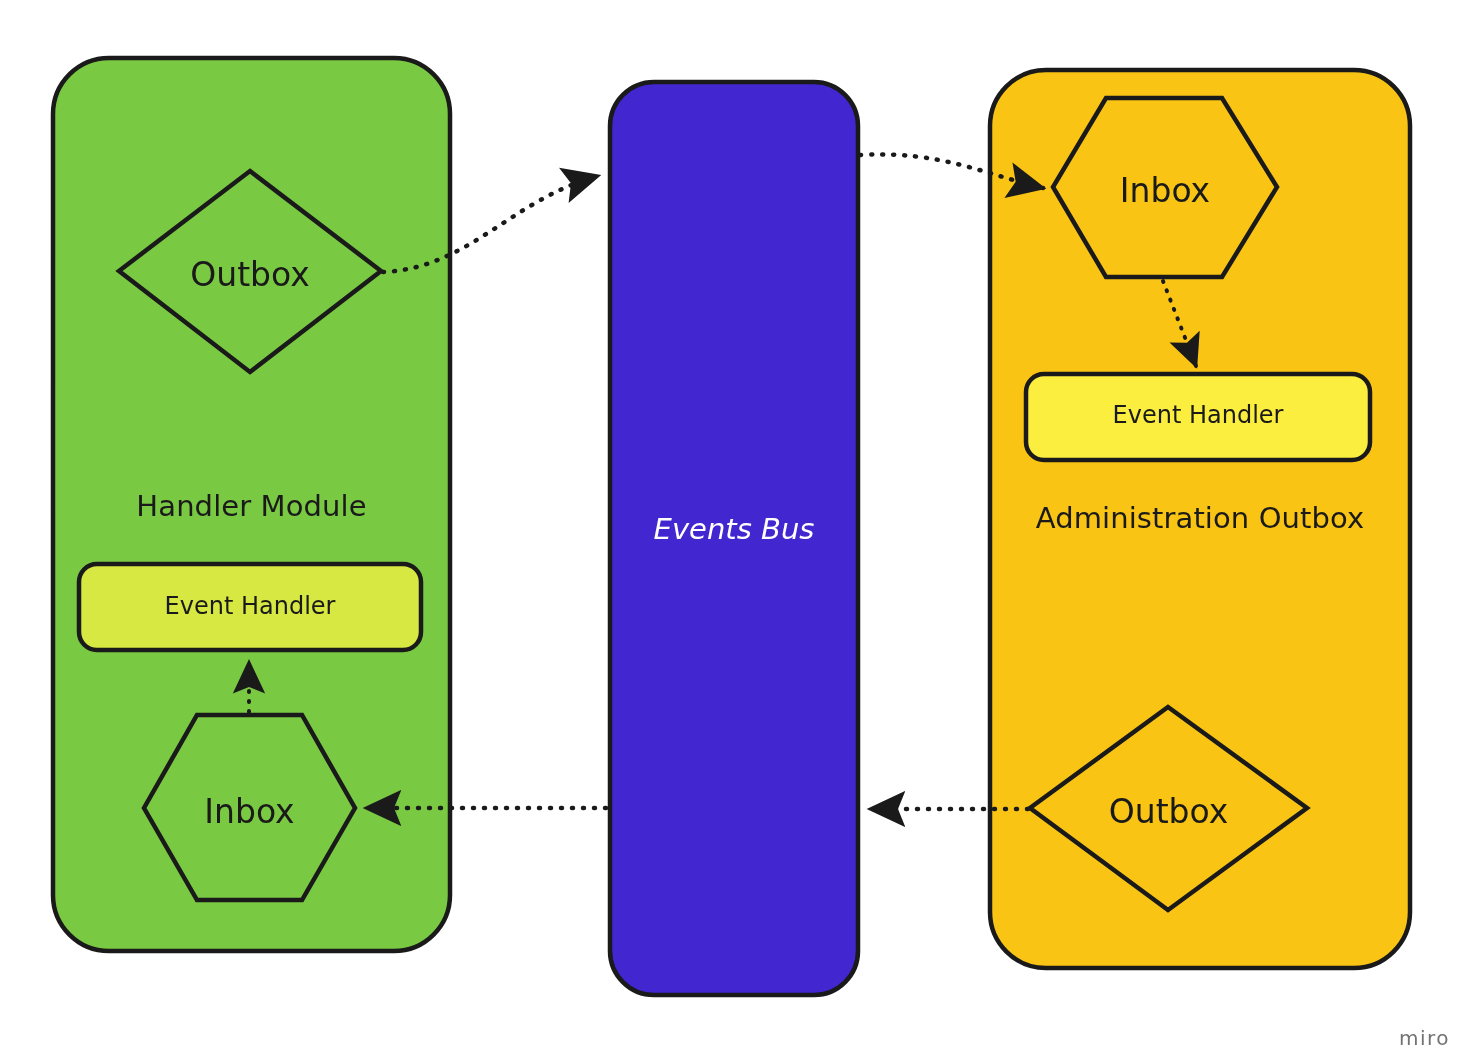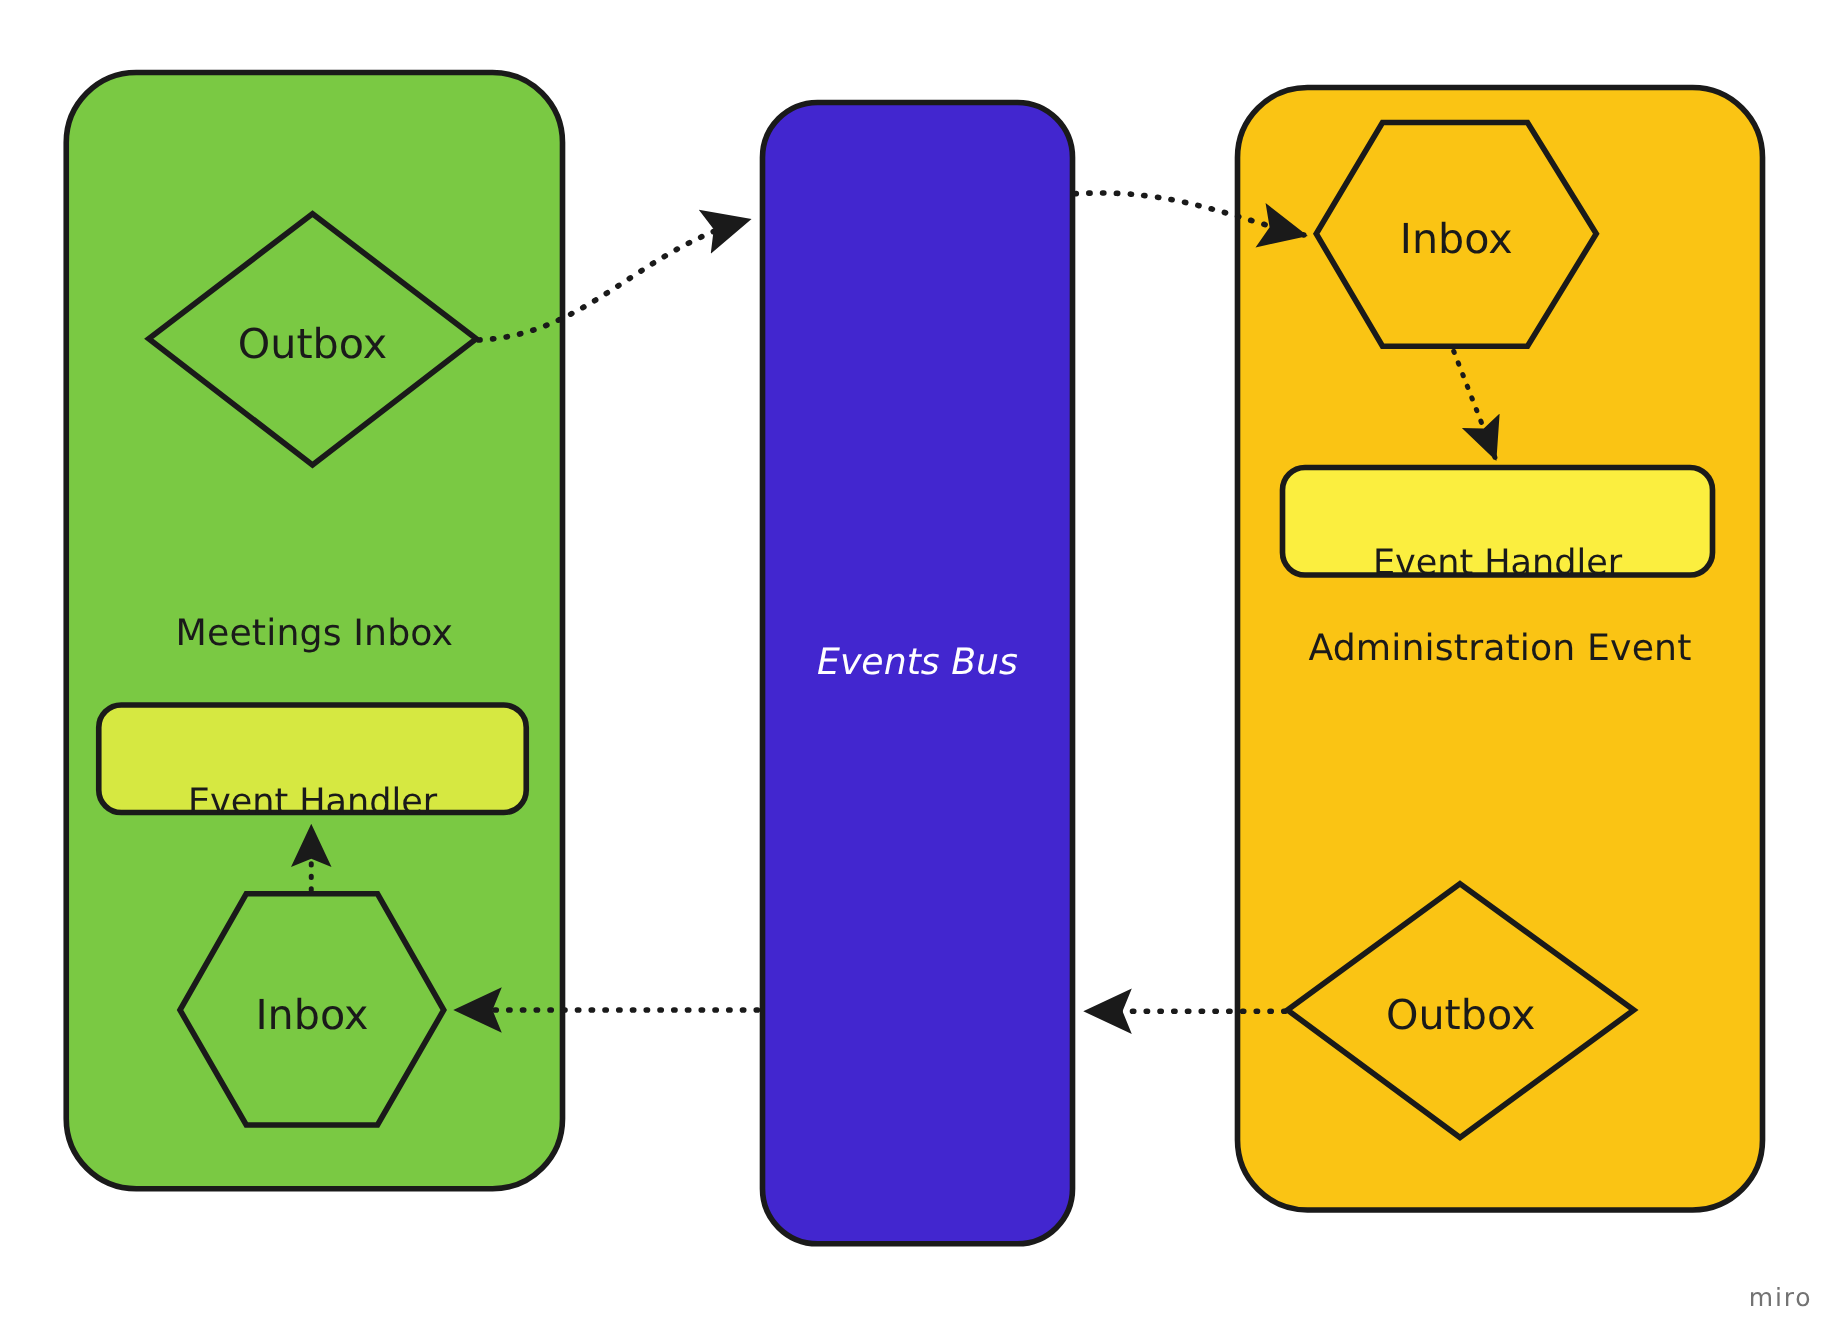--- a/index.html
+++ b/index.html
@@ -35,22 +35,21 @@
     letter-spacing: 0.1px;
   }
   .bus-title {
     font-size: 29px;
     color: #ffffff;
   }
   .shape-label {
     font-size: 33px;
   }
   .handler-label {
-    font-size: 28px;
-    margin-top: 32px;
+    font-size: 24px;
   }
   .watermark {
     position: absolute;
     right: 18px;
     bottom: 14px;
     font-size: 20px;
     color: #737373;
     letter-spacing: 1.5px;
     font-family: "DejaVu Sans", sans-serif;
   }
@@ -97,29 +96,29 @@
 
   <path d="M 860 155 C 940 150 990 176 1043 188" fill="none" stroke="#1a1a1a" stroke-width="4.5" stroke-linecap="round" stroke-dasharray="1 10" marker-end="url(#arrowEnd)"></path>
 
   <path d="M 1028 809 L 870 809" fill="none" stroke="#1a1a1a" stroke-width="4.5" stroke-linecap="round" stroke-dasharray="1 10" marker-end="url(#arrowEnd)"></path>
 
   <path d="M 606 808 L 366 808" fill="none" stroke="#1a1a1a" stroke-width="4.5" stroke-linecap="round" stroke-dasharray="1 10" marker-end="url(#arrowEnd)"></path>
 </svg>
 
 <div class="node-label shape-label" style="left:118px; top:255px; width:264px;">Outbox</div>
 
-<div class="node-label module-title" style="left:53px; top:489px; width:397px;">Meetings Inbox</div>
+<div class="node-label module-title" style="left:53px; top:489px; width:397px;">Handler Module</div>
 
 <div class="node-label handler-label" style="left:79px; top:592px; width:342px;">Event Handler</div>
 
 <div class="node-label shape-label" style="left:144px; top:792px; width:211px;">Inbox</div>
 
 <div class="node-label bus-title" style="left:610px; top:512px; width:248px;font-style:italic;">Events Bus</div>
 
 <div class="node-label shape-label" style="left:1053px; top:171px; width:224px;">Inbox</div>
 
 <div class="node-label handler-label" style="left:1026px; top:401px; width:344px;">Event Handler</div>
 
-<div class="node-label module-title" style="left:990px; top:501px; width:420px;">Administration Event</div>
+<div class="node-label module-title" style="left:990px; top:501px; width:420px;">Administration Outbox</div>
 
 <div class="node-label shape-label" style="left:1030px; top:792px; width:277px;">Outbox</div>
 
 <div class="watermark">miro</div>
 
 </body></html>

